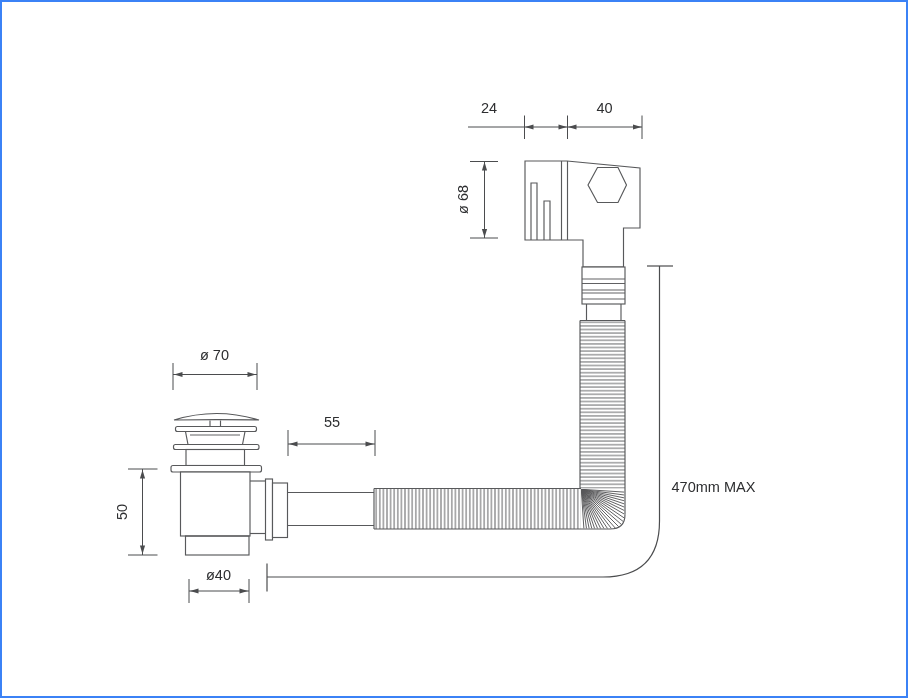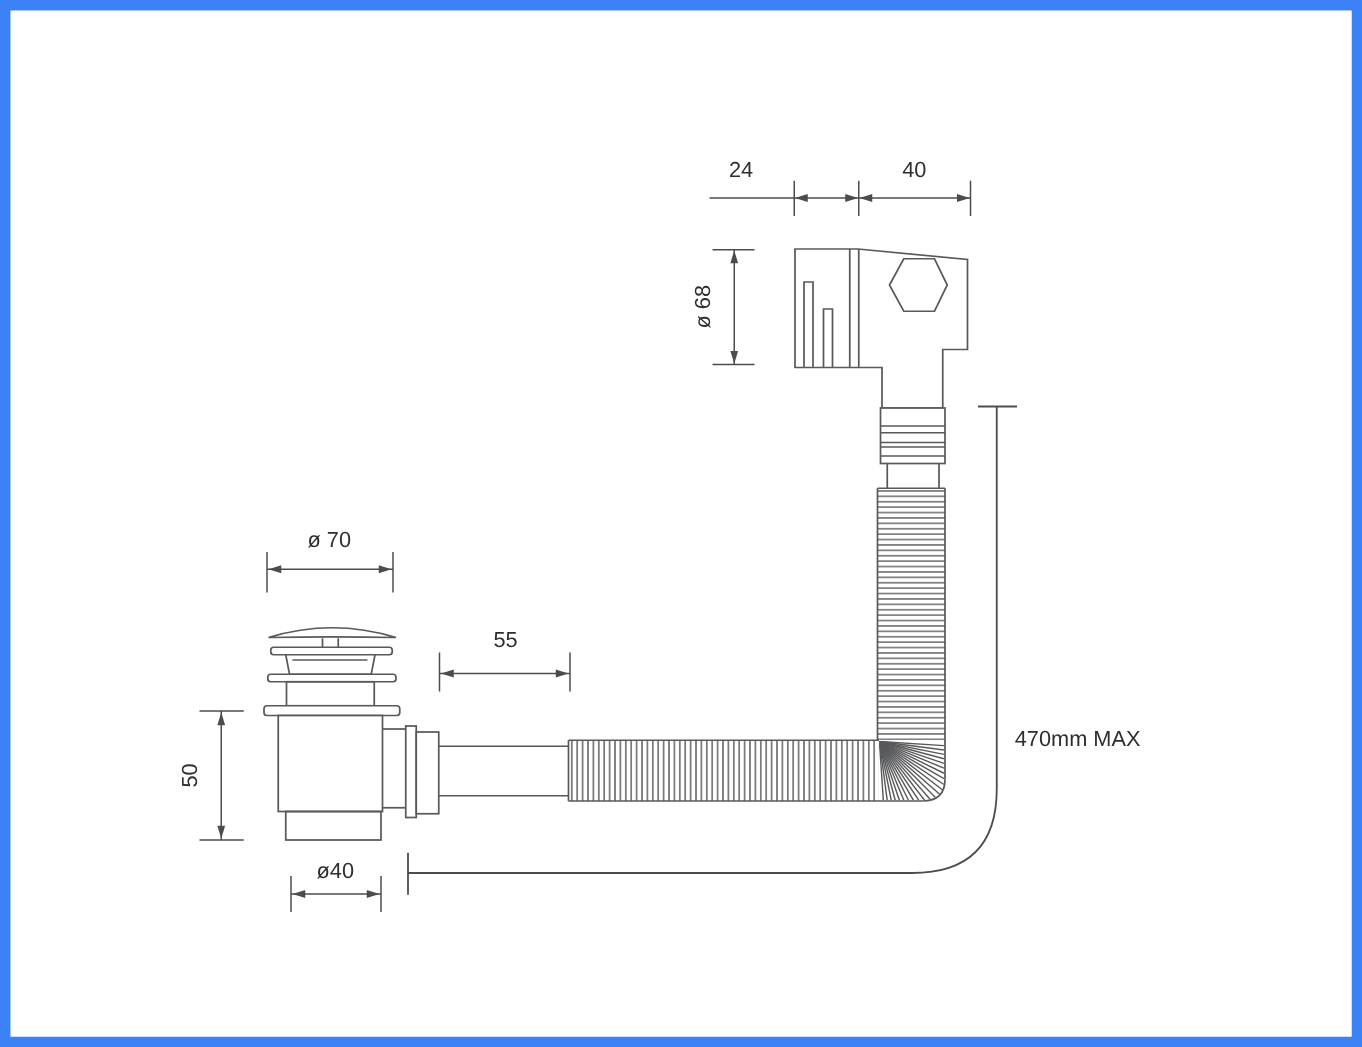--- a/index.html
+++ b/index.html
@@ -3,21 +3,21 @@
 <meta charset="utf-8">
 <style>
   :root{
     --c-line:#58595b;
     --c-dim:#4b4c4e;
     --c-text:#2d2e30;
   }
   html,body{margin:0;padding:0;background:#fff;}
   .canvas{
     position:relative;width:908px;height:698px;background:#ffffff;
-    border:7px solid #3b82f6;box-sizing:border-box;overflow:hidden;
+    border:2px solid #3b82f6;box-sizing:border-box;overflow:hidden;
     font-family:"Liberation Sans",sans-serif;
   }
   svg{display:block;}
   .outline{stroke:var(--c-line);fill:none;stroke-width:1.15;stroke-linejoin:miter;stroke-linecap:butt;}
   .part-fill{fill:#ffffff;stroke:var(--c-line);stroke-width:1.15;stroke-linejoin:miter;}
   .rib{stroke:var(--c-line);stroke-width:0.95;}
   .dim{stroke:var(--c-dim);stroke-width:1;fill:none;}
   .arr{fill:var(--c-dim);stroke:none;}
   .dimtext{fill:var(--c-text);font-size:14.5px;font-family:"Liberation Sans",sans-serif;}
   .ref{stroke:var(--c-dim);stroke-width:1.2;fill:none;}

